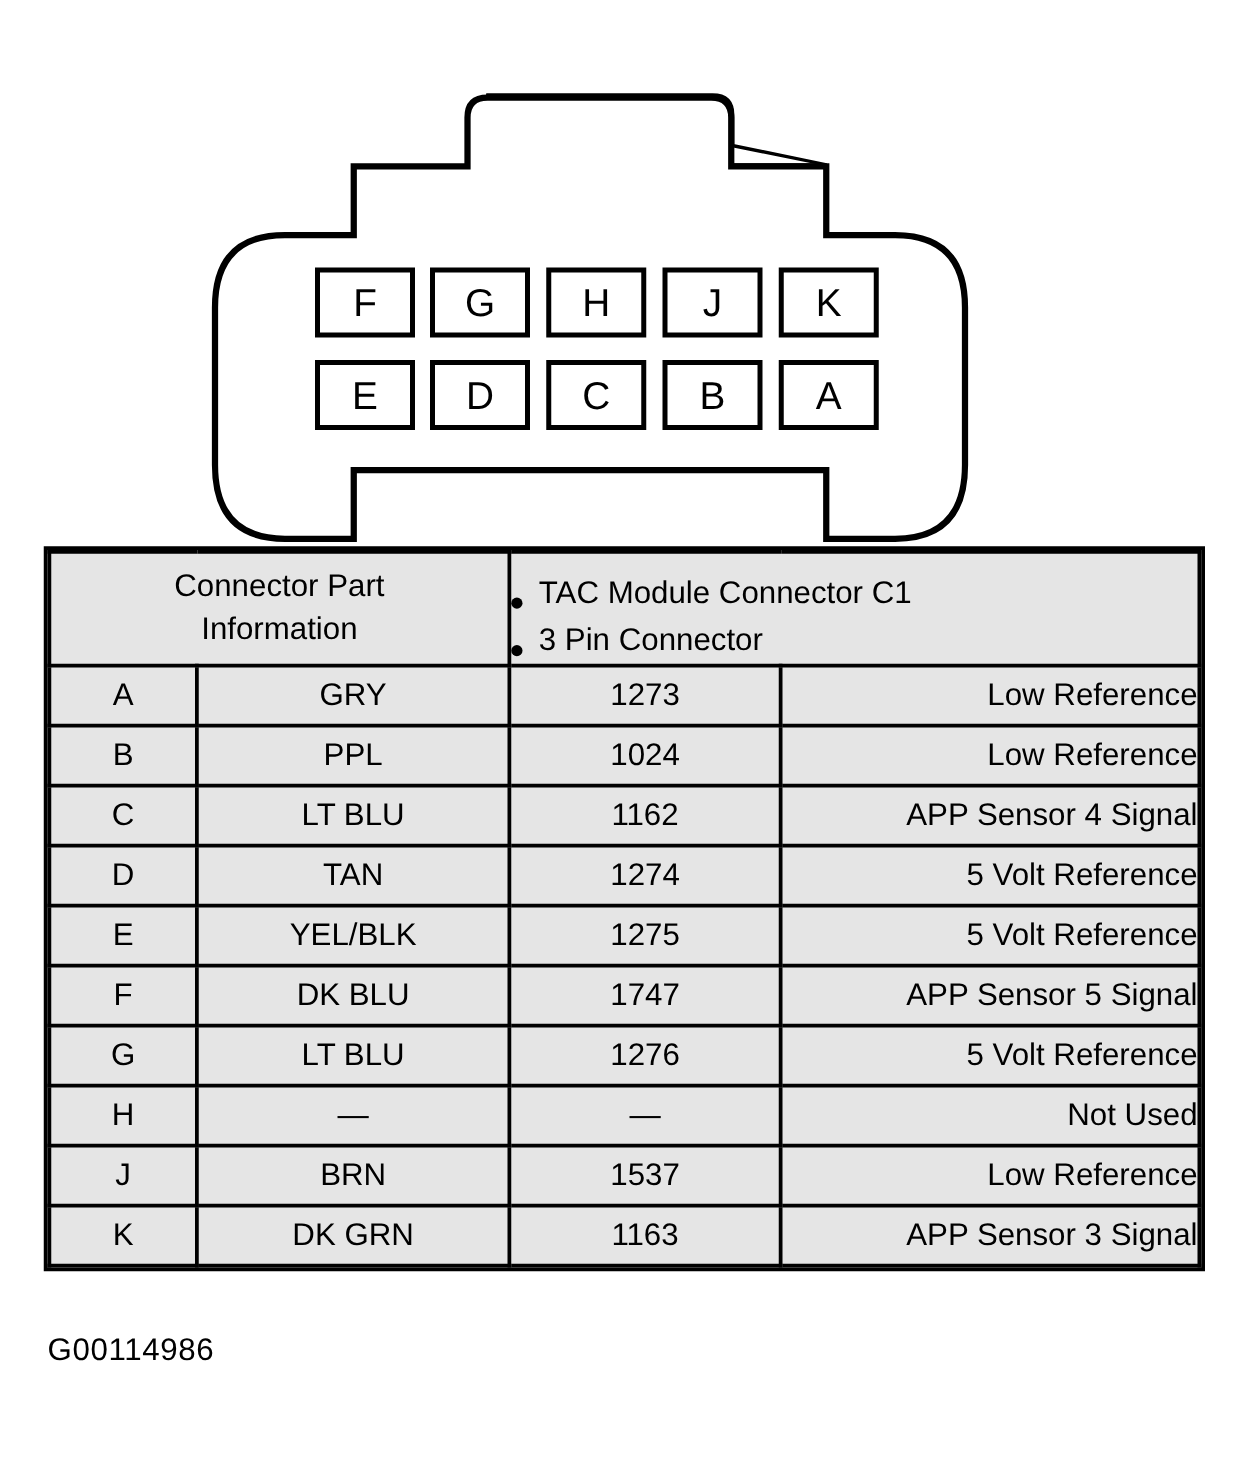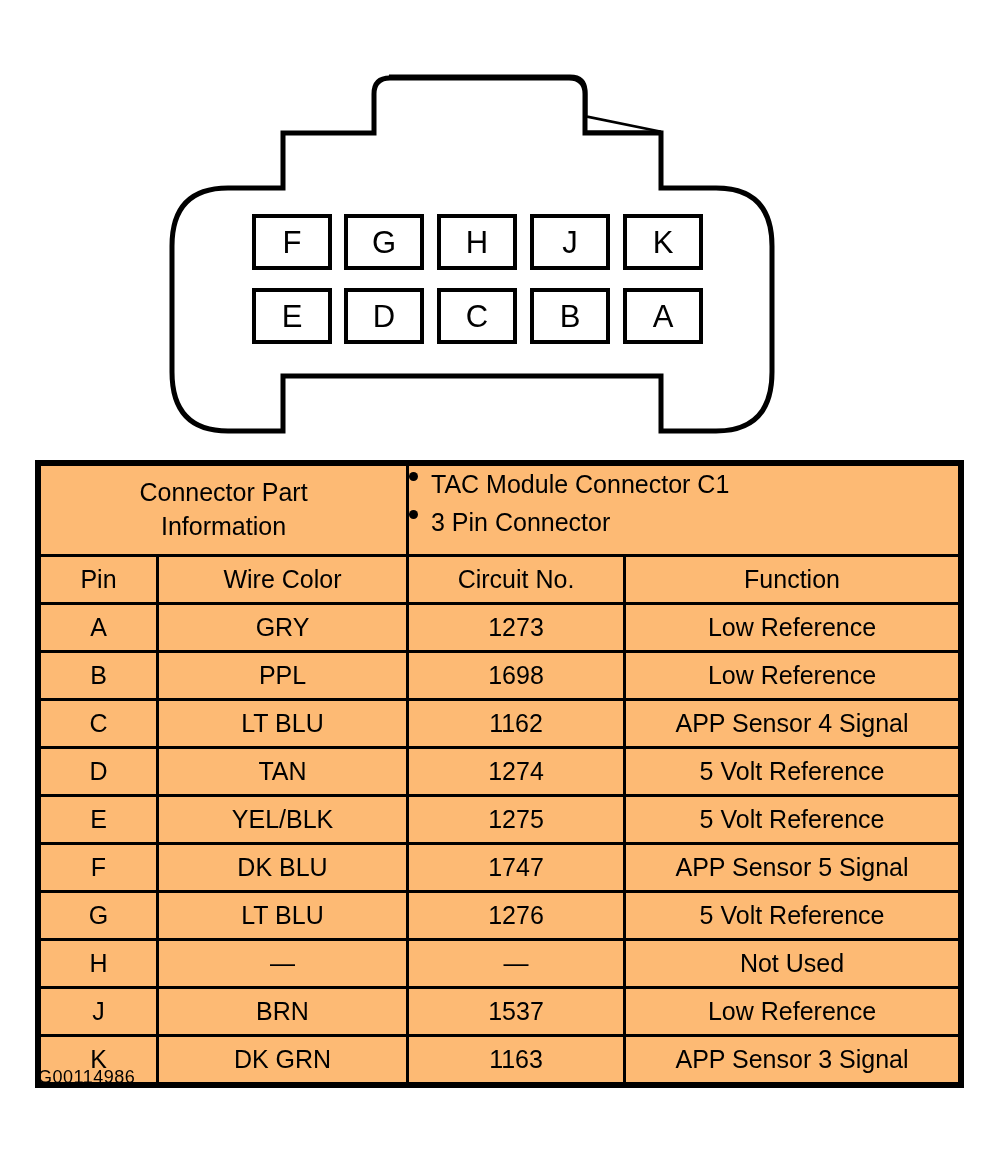--- a/index.html
+++ b/index.html
@@ -40,25 +40,25 @@
     justify-content: center;
     font-size: 31px;
     line-height: 1;
     letter-spacing: 0px;
   }
 
   
   #pinout-table {
     position: absolute;
     left: 38px;
-    top: 463px;
+    top: 440px;
     width: 920px;
     border-collapse: collapse;
     table-layout: fixed;
-    background: #fdba74;
+    background: #e5e5e5;
   }
   #pinout-table td, #pinout-table th {
     border: 3px solid #000000;
     padding: 0;
     margin: 0;
     font-weight: normal;
     vertical-align: middle;
   }
   
   #pinout-table {
@@ -80,21 +80,21 @@
   }
   .bullets-cell {
     height: 88px;
     padding: 6px 0 6px 16px;
     font-weight: bold;
     font-size: 25px;
     line-height: 1.0;
   }
   .bullet-line {
     display: flex;
-    align-items: flex-start;
+    align-items: flex-end;
     gap: 13px;
     height: 38px;
   }
   .bullet-dot {
     width: 9px;
     height: 9px;
     border-radius: 50%;
     background: #000000;
     flex: 0 0 auto;
   }
@@ -102,28 +102,28 @@
   .hdr-cell {
     height: 45px;
     text-align: center;
     font-weight: bold;
     font-size: 25px;
     line-height: 1;
   }
 
   .data-row td { height: 45px; font-size: 25px; line-height: 1; }
   .cell-center { text-align: center; }
-  .cell-left   { text-align: center; padding-left: 12px; }
+  .cell-left   { text-align: right; padding-left: 12px; }
 
   
   #figure-caption {
     position: absolute;
     left: 38px;
     top: 1068px;
-    font-size: 18px;
+    font-size: 25px;
     line-height: 1;
     letter-spacing: 0.5px;
   }
 </style>
 </head>
 <body>
 
 <div id="connector-figure">
 
   <svg id="connector-outline" width="625" height="390" viewBox="0 0 625 390" xmlns="http://www.w3.org/2000/svg">
@@ -349,37 +349,31 @@
           <span class="bullet-dot"></span>
           <span>TAC Module Connector C1</span>
         </div>
         <div class="bullet-line">
           <span class="bullet-dot"></span>
           <span>3 Pin Connector</span>
         </div>
       </td>
     </tr>
 
-    <tr>
-      <th class="hdr-cell">Pin</th>
-      <th class="hdr-cell">Wire Color</th>
-      <th class="hdr-cell">Circuit No.</th>
-      <th class="hdr-cell">Function</th>
-    </tr>
 
     <tr class="data-row">
       <td class="cell-center">A</td>
       <td class="cell-center">GRY</td>
       <td class="cell-center">1273</td>
       <td class="cell-left">Low Reference</td>
     </tr>
     <tr class="data-row">
       <td class="cell-center">B</td>
       <td class="cell-center">PPL</td>
-      <td class="cell-center">1698</td>
+      <td class="cell-center">1024</td>
       <td class="cell-left">Low Reference</td>
     </tr>
     <tr class="data-row">
       <td class="cell-center">C</td>
       <td class="cell-center">LT BLU</td>
       <td class="cell-center">1162</td>
       <td class="cell-left">APP Sensor 4 Signal</td>
     </tr>
     <tr class="data-row">
       <td class="cell-center">D</td>

